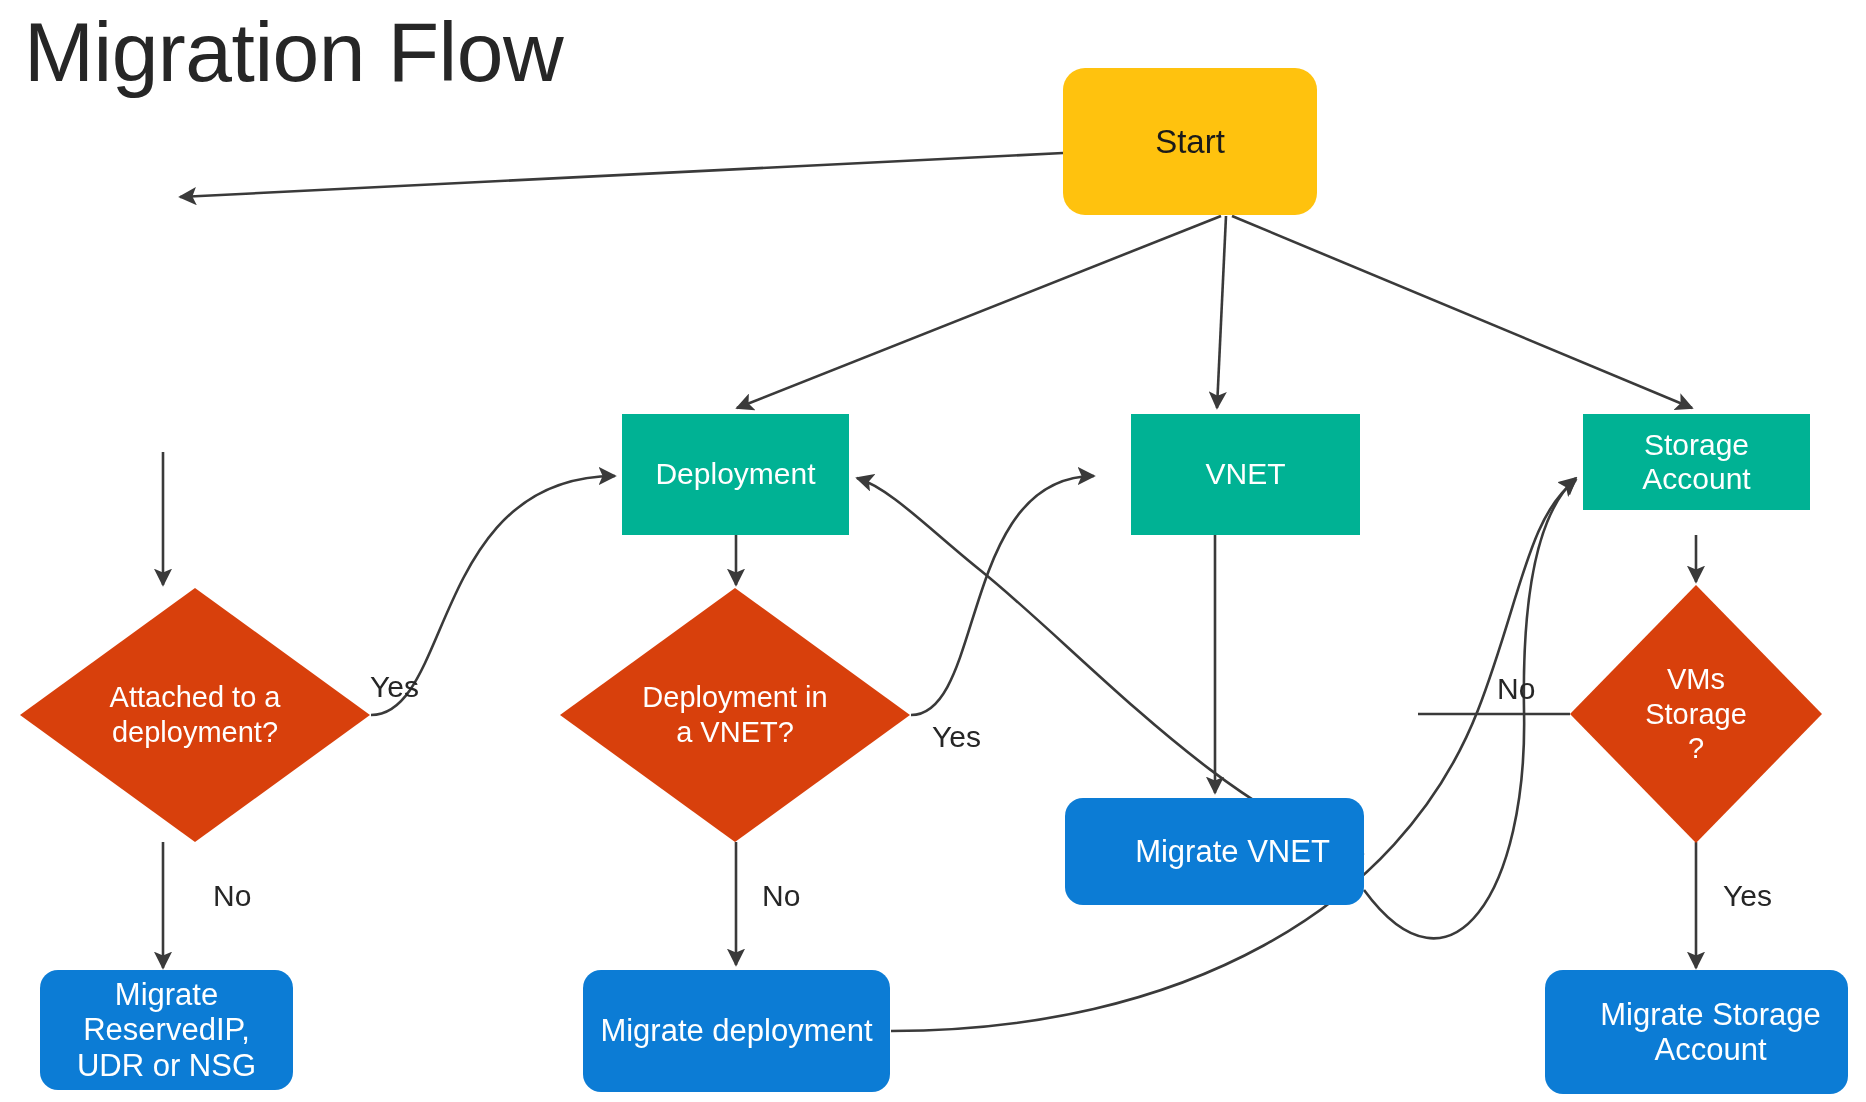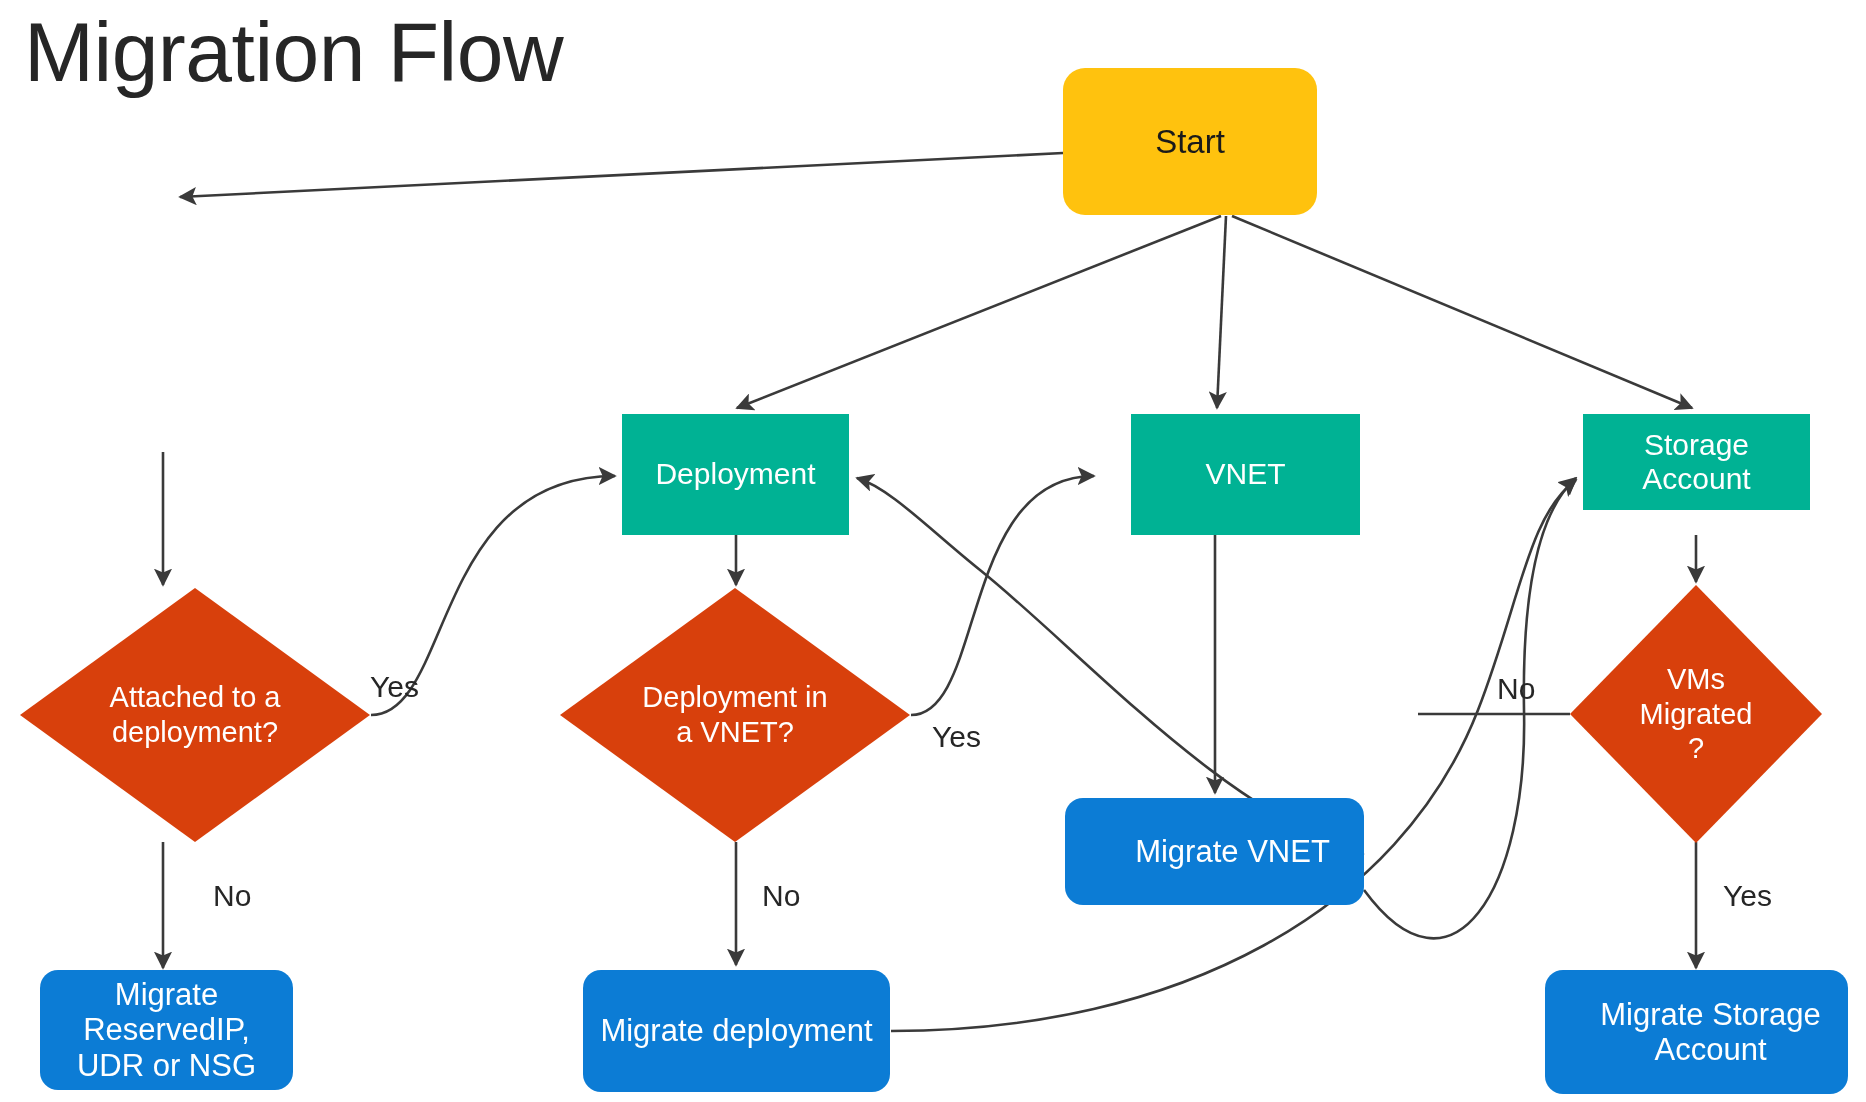--- a/index.html
+++ b/index.html
@@ -177,21 +177,21 @@
   <div class="node rect-green" style="left:1131px; top:404px; width:229px; height:121px;">VNET</div>
 
   <div class="node round-blue" style="left:1065px; top:788px; width:299px; height:107px;padding-left:36px;">Migrate VNET</div>
 
   <div class="node rect-green" style="left:1583px; top:404px; width:227px; height:96px;">Storage
 Account</div>
 
   <div class="diamond-wrap" style="left:1570px; top:575px; width:252px; height:258px;">
     <div class="diamond-shape"></div>
     <div class="diamond-label">VMs
-Migrated
+Storage
 ?</div>
   </div>
 
   <div class="node round-blue" style="left:1545px; top:960px; width:303px; height:124px;padding-left:28px;">Migrate Storage
 Account</div>
 
   <div class="edge-label" style="left:370px; top:660px;">Yes</div>
 
   <div class="edge-label" style="left:213px; top:869px;">No</div>
 

